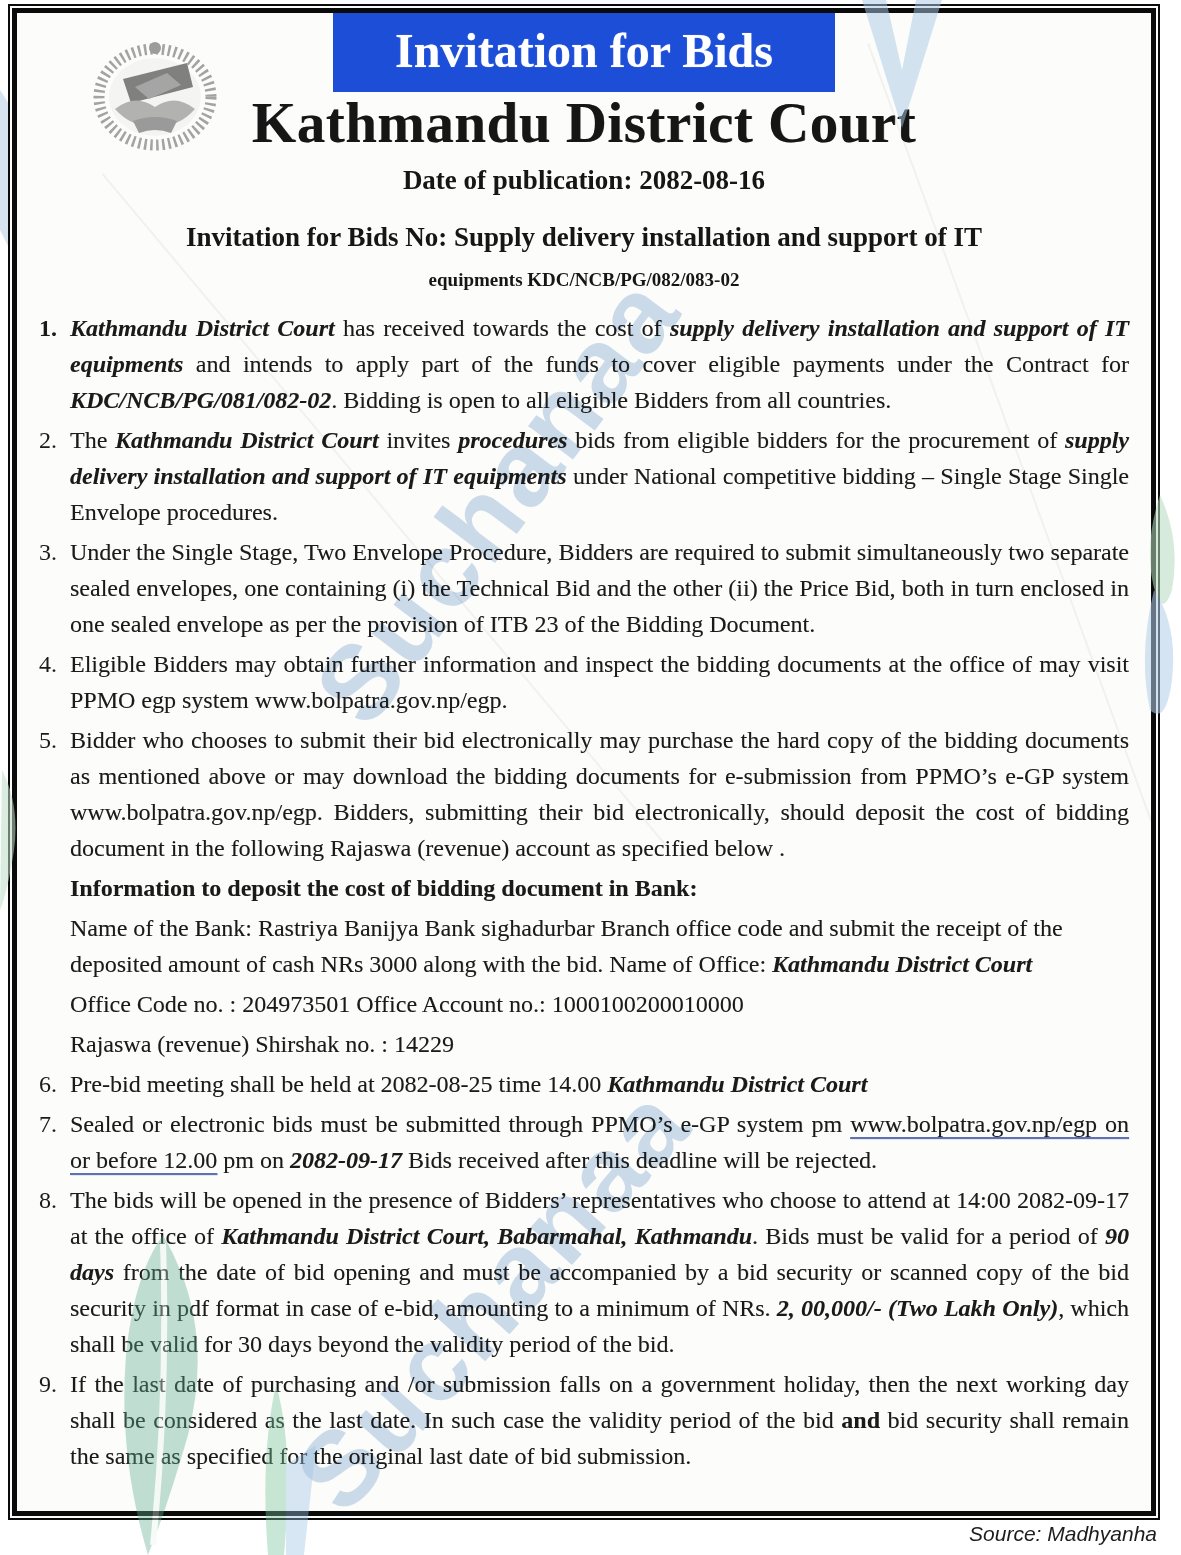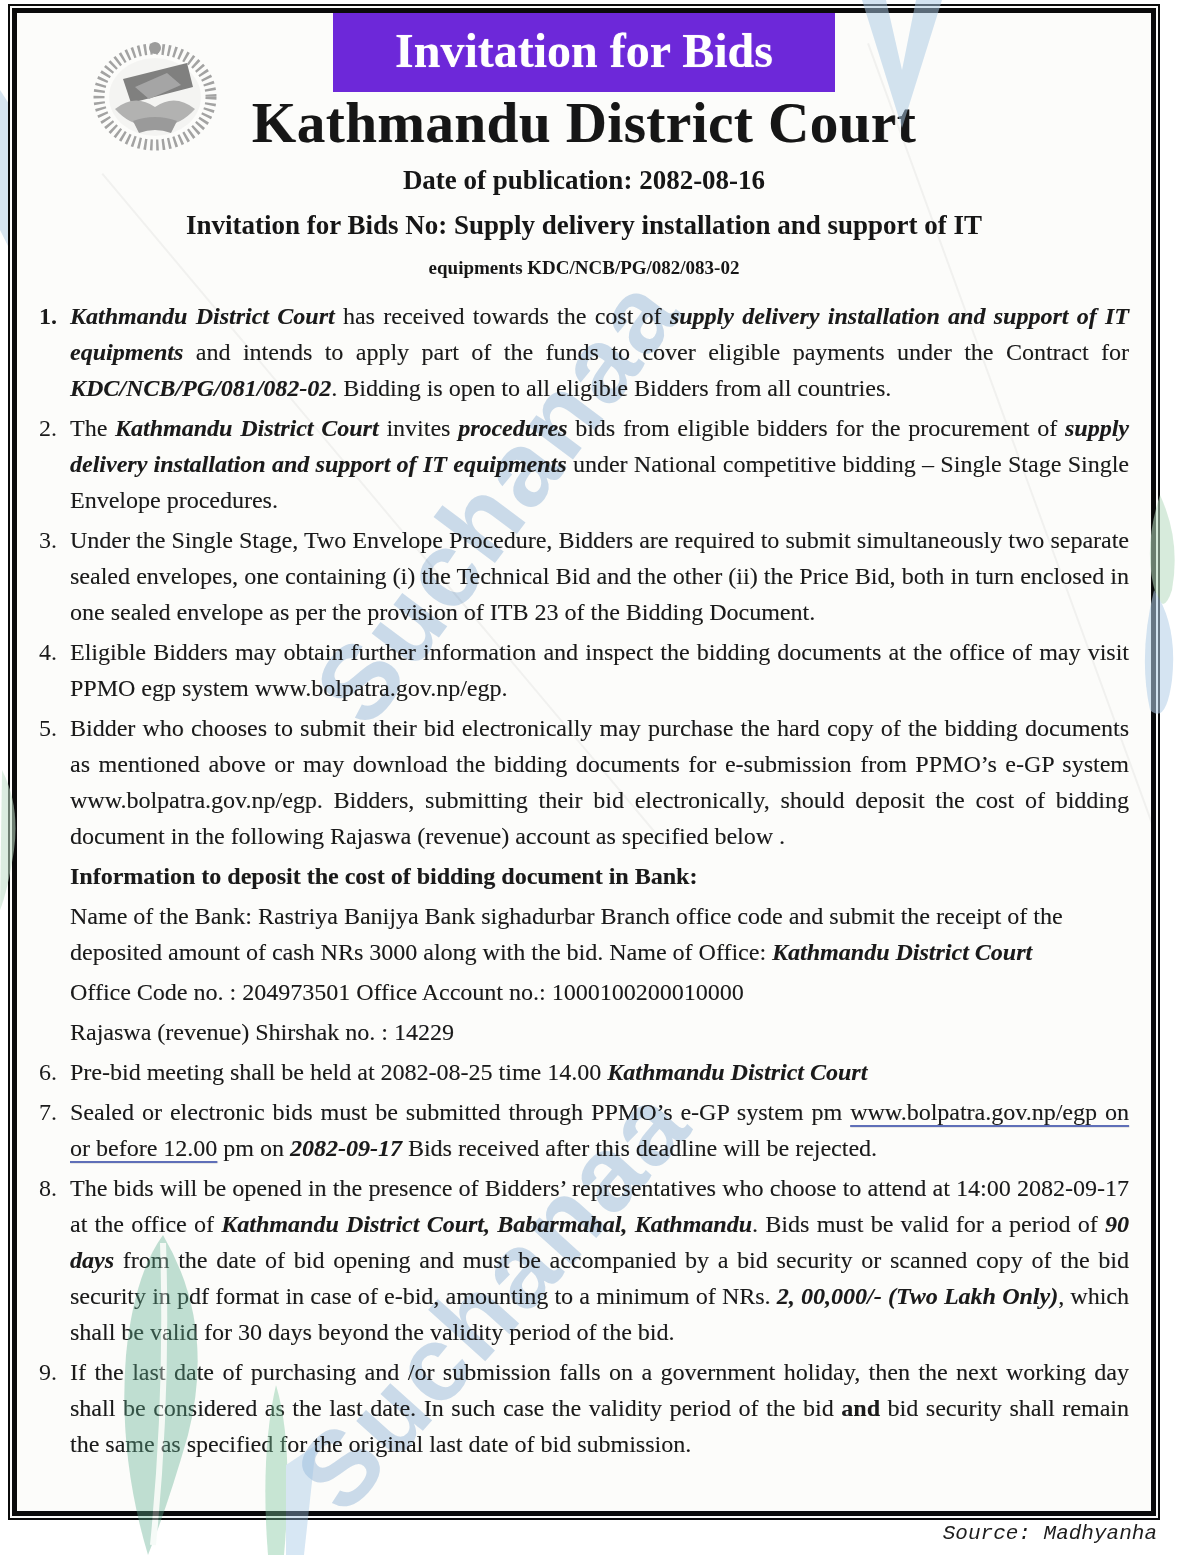--- a/index.html
+++ b/index.html
@@ -28,31 +28,31 @@
     color:rgba(134,172,209,0.42);white-space:nowrap;
     transform-origin:0 50%;pointer-events:none;
   }
   .wm1{left:322px;top:636px;transform:rotate(-53deg);}
   .wm2{left:300px;top:1420px;transform:rotate(-48deg);}
   .crease{position:absolute;background:rgba(40,40,40,0.05);height:1.5px;transform-origin:0 0;z-index:1;}
   .crease1{left:86px;top:160px;width:880px;transform:rotate(50deg);}
   .crease2{left:852px;top:30px;width:1020px;transform:rotate(70deg);}
   
   .banner{
-    width:502px;height:79px;margin:0 auto;background:#6d28d9;color:#ffffff;
+    width:502px;height:79px;margin:0 auto;background:#1d4ed8;color:#ffffff;
     font-weight:bold;font-size:48px;text-align:center;line-height:76px;
     text-shadow:0 0 1px rgba(255,255,255,.6);
   }
   .emblem{position:absolute;left:50px;top:20px;width:132px;height:122px;opacity:.88;}
   h1.org{
     margin:2px 0 0;text-align:center;font-size:57px;font-weight:bold;
     letter-spacing:.5px;line-height:58px;text-shadow:.4px .4px .6px rgba(20,20,20,.45);
   }
   .publine{margin-top:13px;text-align:center;font-size:27px;font-weight:bold;line-height:30px;}
-  .bidline1{margin-top:15px;text-align:center;font-size:27px;font-weight:bold;line-height:30px;}
+  .bidline1{margin-top:27px;text-align:center;font-size:27px;font-weight:bold;line-height:30px;}
   .bidline2{margin-top:13px;text-align:center;font-size:19px;font-weight:bold;line-height:30px;}
   
   .items{margin-top:15px;}
   .item{display:flex;margin:0 0 4px;}
   .item .num{flex:none;width:31px;font-size:24px;line-height:36px;color:#1a1a1a;}
   .item .num.nb{font-weight:bold;}
   .item .txt{
     flex:1;margin:0;font-size:24px;line-height:36px;text-align:justify;
     color:#1a1a1a;text-shadow:.3px .3px .5px rgba(30,30,30,.32);
   }
@@ -60,21 +60,21 @@
   .item.sub .txt{text-align:left;}
   .txt .bi{font-weight:bold;font-style:italic;}
   .txt .b{font-weight:bold;}
   .txt .u{
     text-decoration:underline;text-decoration-color:#5f6fb8;
     text-decoration-thickness:2px;text-underline-offset:5px;
   }
   
   .source{
     position:absolute;right:24px;top:1522px;z-index:2;
-    font-family:Liberation Mono, monospace;font-style:italic;
+    font-family:Liberation Sans, sans-serif;font-style:italic;
     font-size:21px;color:#1d1d1d;
   }
 </style>
 </head>
 <body>
 
 <svg class="shape z-under" style="left:0;top:90px" width="26" height="160">
   <polygon points="0,0 26,40 10,160 0,140" fill="#d6e4f0"></polygon>
 </svg>
 <svg class="shape z-over" style="left:0;top:770px;opacity:.55" width="20" height="140">

